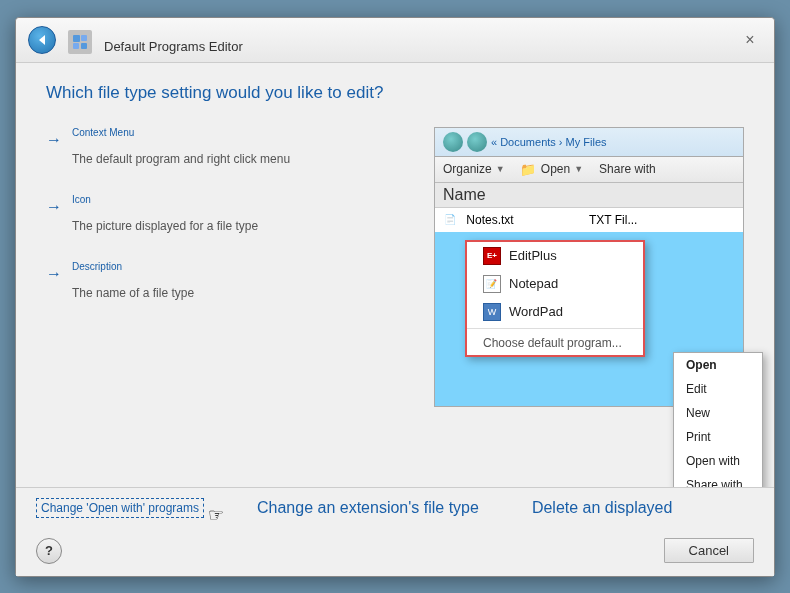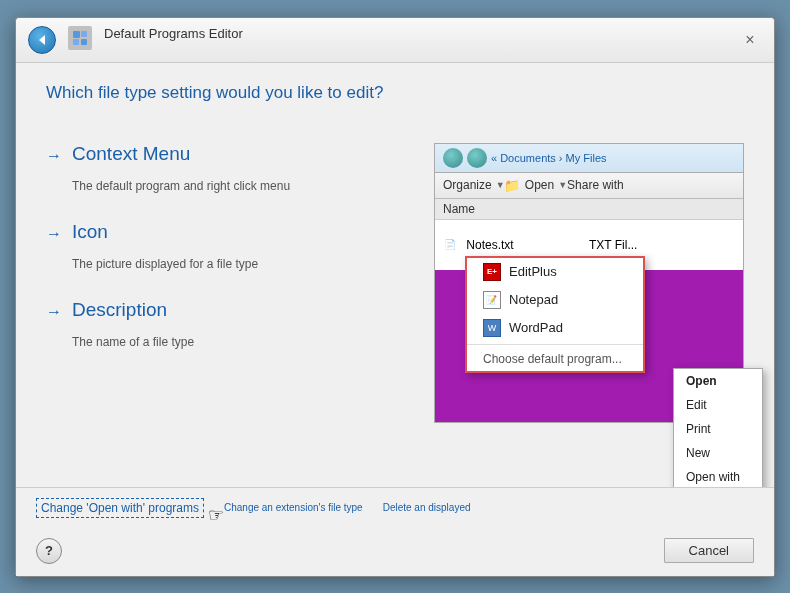--- a/index.html
+++ b/index.html
@@ -27,21 +27,21 @@
       border-bottom: 1px solid #ccc;
       padding: 8px 12px;
       display: flex;
       align-items: center;
       justify-content: space-between;
       border-radius: 4px 4px 0 0;
       min-height: 40px;
     }
     .titlebar-left {
       display: flex;
-      align-items: flex-start;
+      align-items: flex-end;
       gap: 12px;
     }
     .back-btn {
       width: 28px;
       height: 28px;
       border-radius: 50%;
       background: radial-gradient(circle at 40% 35%, #5ab3e8, #2272b0);
       display: flex;
       align-items: center;
       justify-content: center;
@@ -79,21 +79,21 @@
     .content {
       flex: 1;
       padding: 20px 30px;
       position: relative;
       overflow: hidden;
     }
     .main-question {
       color: #1a5fa8;
       font-size: 17px;
       font-weight: normal;
-      margin-bottom: 40px;
+      margin-bottom: 24px;
     }
     .options-area {
       display: flex;
       gap: 20px;
     }
     .left-options {
       flex: 1;
       display: flex;
       flex-direction: column;
       gap: 28px;
@@ -105,35 +105,35 @@
     }
     .arrow {
       color: #1a5fa8;
       font-size: 16px;
       margin-top: 2px;
       flex-shrink: 0;
     }
     .option-text {}
     .option-title {
       color: #1a5fa8;
-      font-size: 19px;
+      font-size: 10px;
       font-weight: normal;
       cursor: pointer;
       text-decoration: none;
     }
     .option-desc {
       color: #555;
       font-size: 12px;
       margin-top: 14px;
     }
     .screenshot-area {
       width: 310px;
       flex-shrink: 0;
       border: 1px solid #aaa;
-      background: #a21caf;
+      background: #7dd3fc;
       position: relative;
       height: 280px;
       overflow: visible;
     }
     .screenshot-top {
       background: linear-gradient(to bottom, #e0eef8, #d0e4f4);
       padding: 4px 8px;
       border-bottom: 1px solid #aaa;
       font-size: 11px;
       color: #555;
@@ -144,44 +144,44 @@
     .breadcrumb {
       font-size: 11px;
       color: #1a5fa8;
     }
     .toolbar {
       background: linear-gradient(to bottom, #f5f5f5, #e8e8e8);
       padding: 5px 8px;
       border-bottom: 1px solid #bbb;
       display: flex;
       align-items: center;
-      gap: 0;
+      gap: 16px;
       font-size: 12px;
     }
     .toolbar-btn {
       display: flex;
       align-items: center;
       gap: 4px;
       color: #333;
       cursor: pointer;
     }
     .toolbar-btn .chevron { font-size: 9px; color: #666; }
     .file-list-header {
       display: grid;
       grid-template-columns: 1fr 1fr;
       padding: 3px 8px;
       background: #e8e8e8;
       border-bottom: 1px solid #ccc;
-      font-size: 12px;
+      font-size: 16px;
       color: #333;
     }
     .file-row {
       display: grid;
       grid-template-columns: 1fr 1fr;
-      padding: 17px 8px;
+      padding: 4px 8px;
       font-size: 12px;
       background: #fff;
       align-items: center;
     }
     .file-icon {
       width: 16px;
       height: 16px;
       display: inline-flex;
       align-items: center;
       justify-content: center;
@@ -253,24 +253,25 @@
     }
     .link-btn {
       font-size: 12px;
       color: #1a5fa8;
       cursor: pointer;
       text-decoration: none;
       border: 1px dashed #1a5fa8;
       padding: 2px 4px;
     }
     .link-plain {
-      font-size: 10px;
+      font-size: 16px;
       color: #1a5fa8;
       cursor: pointer;
       text-decoration: none;
+      margin-left: 33px;
     }
     .footer {
       padding: 8px 20px 12px;
       display: flex;
       align-items: center;
       justify-content: space-between;
       background: #f0f0f0;
     }
     .help-btn {
       width: 26px;
@@ -444,22 +445,22 @@
               <div class="wordpad-icon ctx-icon">W</div>
               <span>WordPad</span>
             </div>
             <div class="ctx-separator"></div>
             <div class="ctx-choose">Choose default program...</div>
           </div>
 
           <div class="right-menu">
             <div class="right-item bold">Open</div>
             <div class="right-item">Edit</div>
+            <div class="right-item">New</div>
             <div class="right-item">Print</div>
-            <div class="right-item">New</div>
             <div class="right-item">Open with</div>
             <div class="right-item">Share with</div>
           </div>
         </div>
       </div>
     </div>
   </div>
 
   <div class="bottom-bar">
     <div class="links-row">

